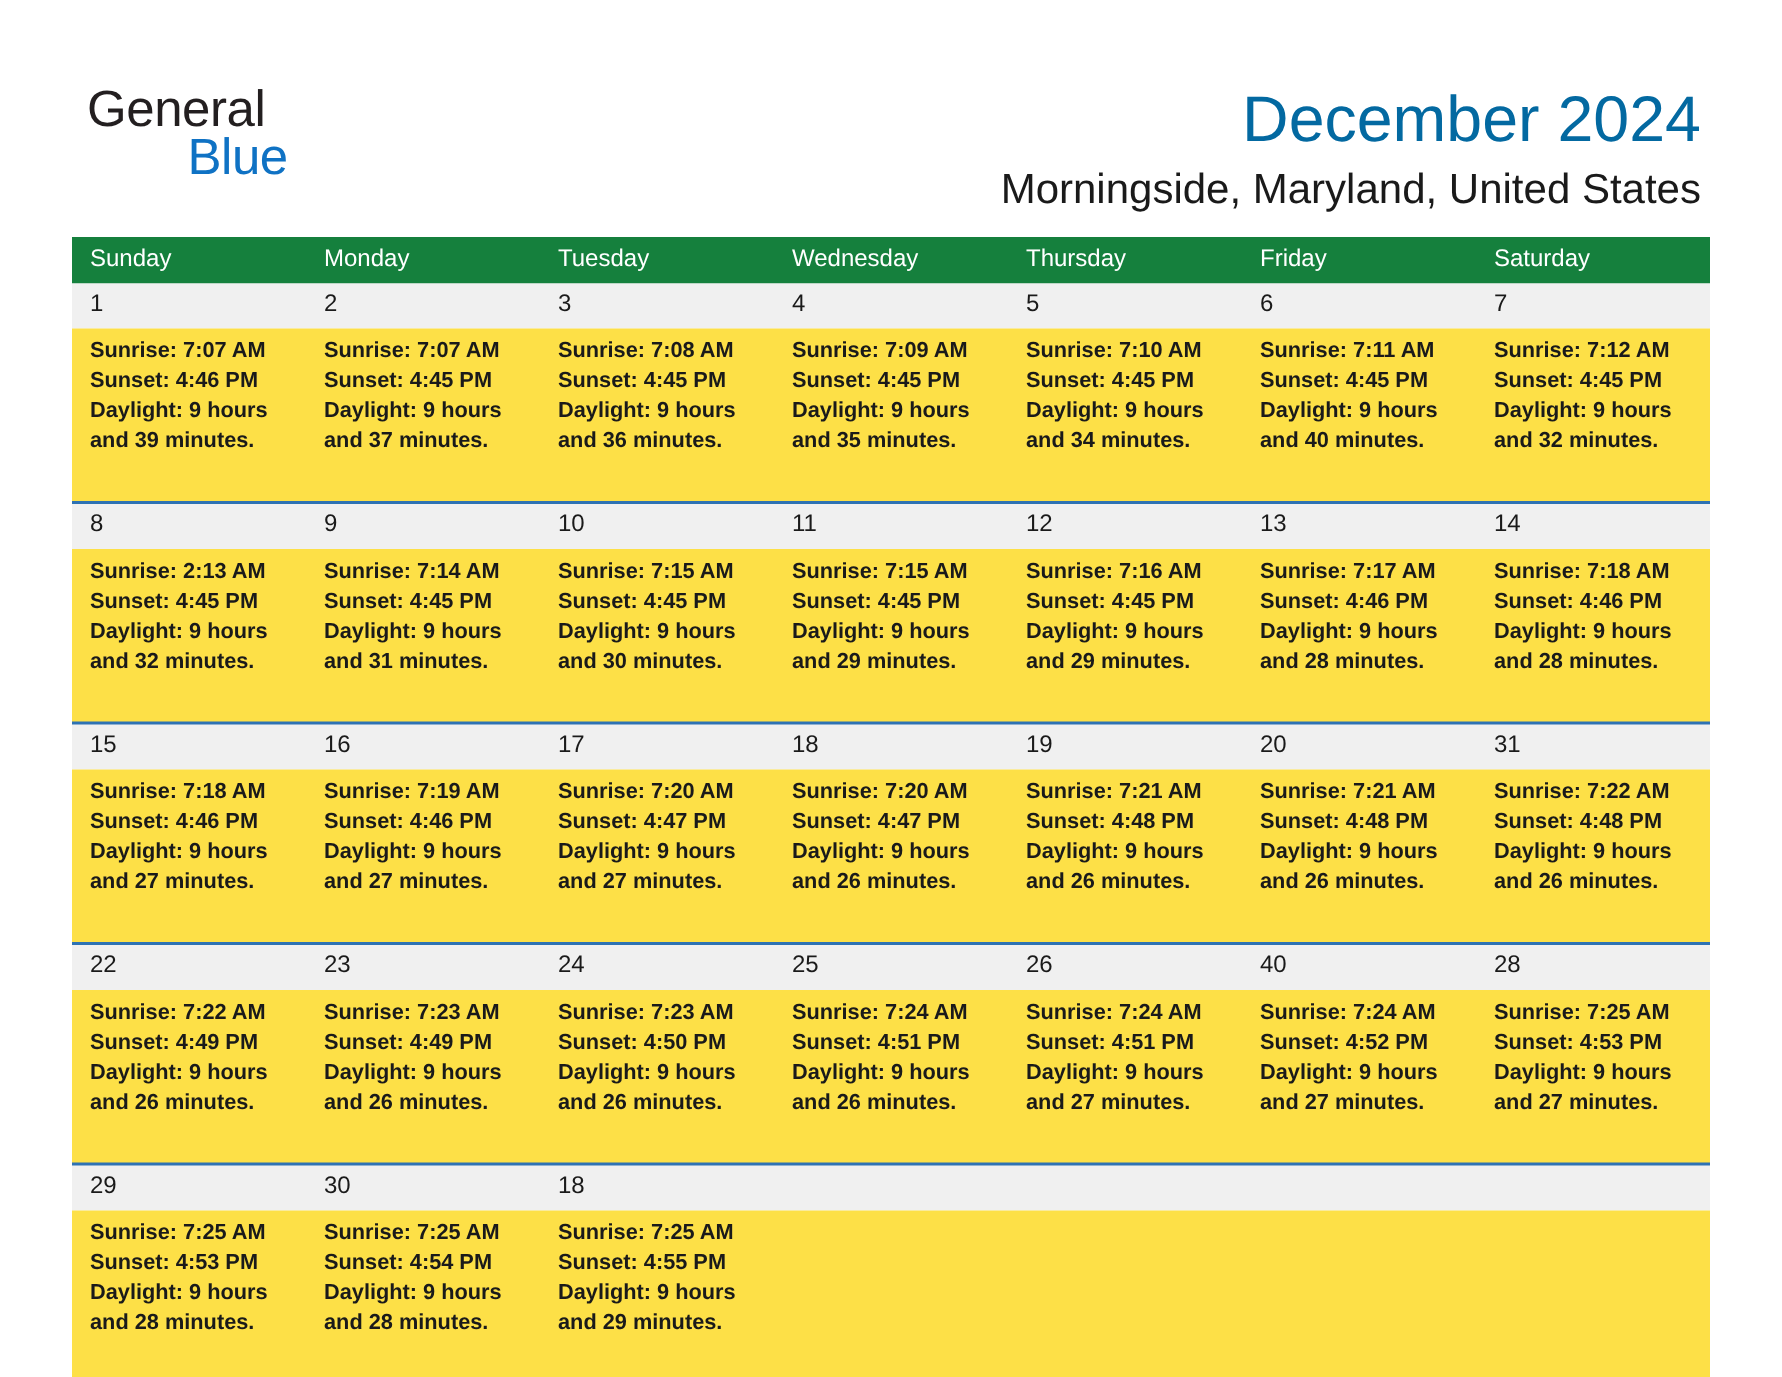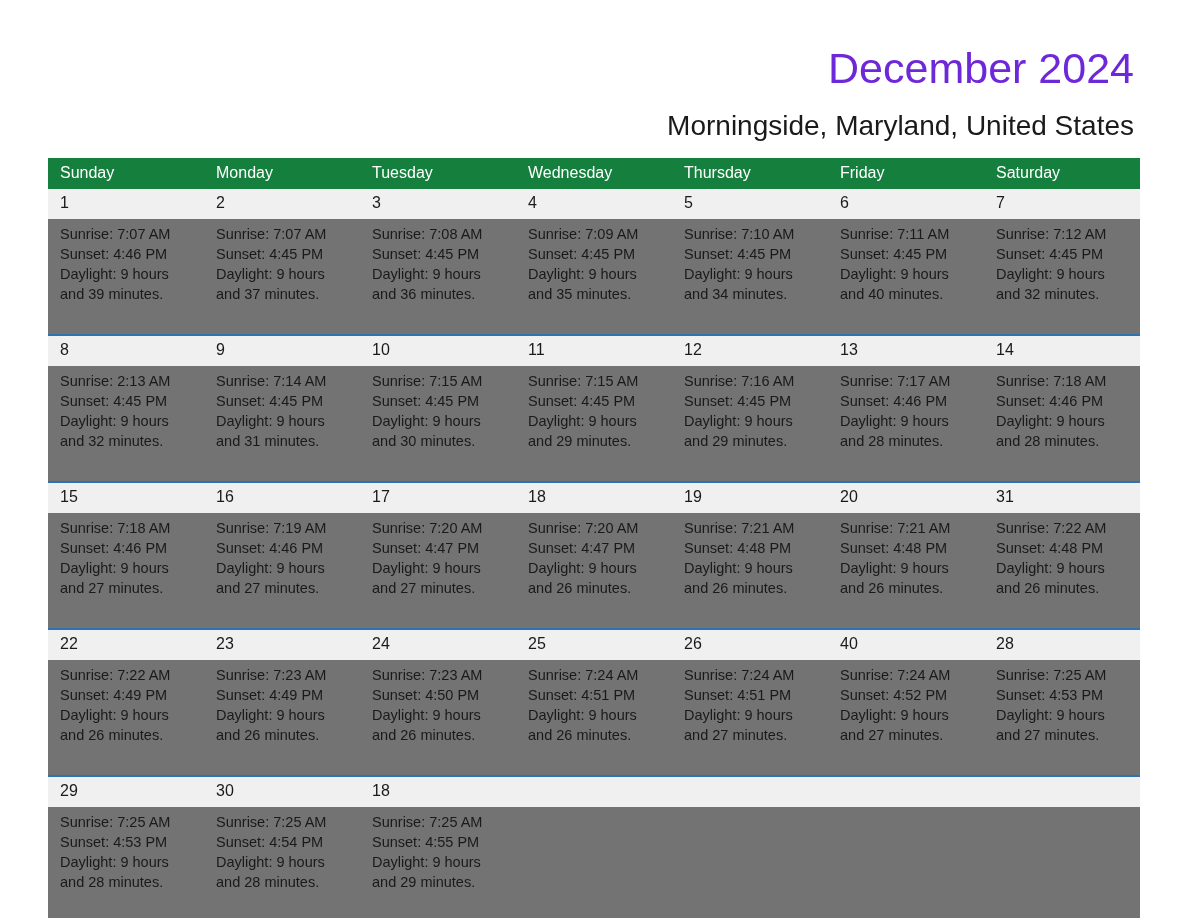--- a/index.html
+++ b/index.html
@@ -65,24 +65,24 @@
     font-size: 34px;
     font-weight: 400;
     letter-spacing: -0.3px;
     color: #0f72c4;
     line-height: 40px;
   }
 
   .title {
     position: absolute;
     right: 54px;
-    top: 42px;
+    top: 54px;
     font-size: 43px;
     font-weight: 400;
-    color: #6d28d9;
+    color: #0369a1;
     line-height: 52px;
     white-space: nowrap;
     margin-left: 18px;
   }
   .subtitle {
     position: absolute;
     right: 54px;
     top: 111px;
     font-size: 28px;
     font-weight: 400;
@@ -120,38 +120,46 @@
     color: #1a1a1a;
     padding: 5px 0 5px 12px;
     border-top: 2px solid #2e72b3;
     height: 20px;
     vertical-align: top;
   }
   .daynum-row.first-week td {
     border-top: none;
   }
   .info-row td {
-    background: #737373;
+    background: #fde047;
     font-size: 14.5px;
     line-height: 20px;
     color: #1a1a1a;
     padding: 5px 8px 18px 12px;
     vertical-align: top;
     height: 92px;
+    font-weight: bold;
   }
   .info-row td.empty { padding: 0; }
   .info-line { white-space: nowrap; display: block; }
 </style>
 </head>
 <body>
 
 <div class="page">
 
   <div class="header">
 
+    <div class="logo">
+      <span class="logo-general">General</span>
+      <span class="logo-tri-wrap">
+        <span class="logo-tri-inner"></span>
+      </span>
+      <span class="logo-blue">Blue</span>
+    </div>
 
     <div class="title">December 2024</div>
     <div class="subtitle">Morningside, Maryland, United States</div>
   </div>
 
   <div class="calendar">
     <table class="cal-table">
       <thead>
         <tr>
           <th>Sunday</th>

